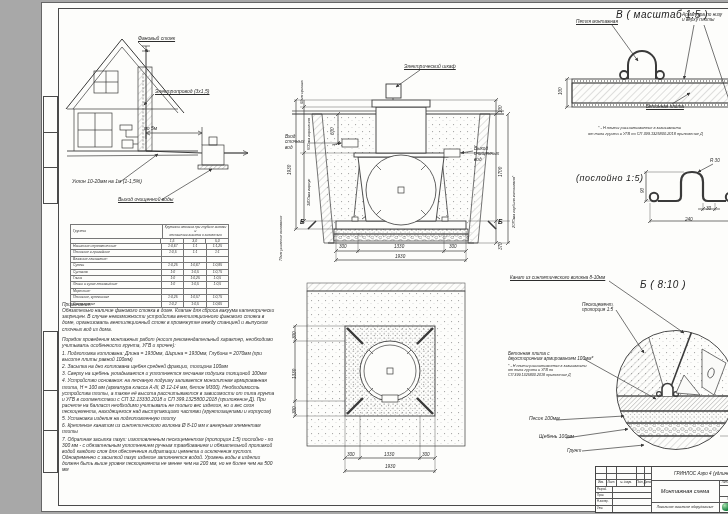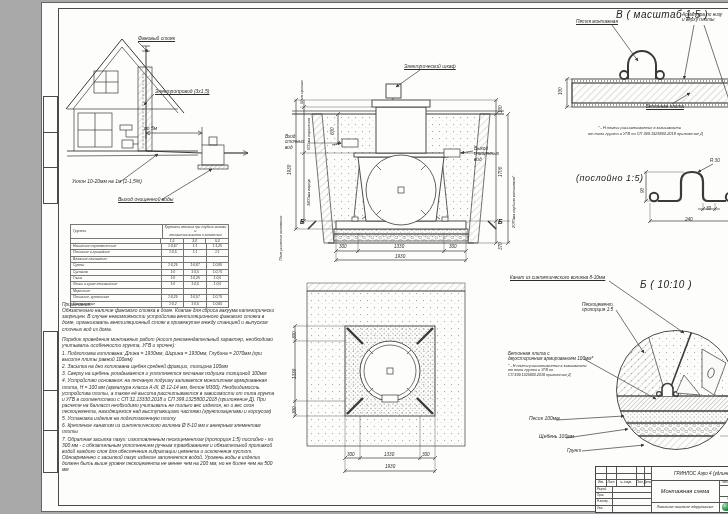--- a/index.html
+++ b/index.html
@@ -368,21 +368,21 @@
   <line x1="52" y1="167" x2="120" y2="163" marker-end="url(#ar)"></line>
   <line x1="62" y1="185" x2="124" y2="176" marker-end="url(#ar)"></line>
   <line x1="78" y1="198" x2="140" y2="192" marker-end="url(#ar)"></line>
   <line x1="214" y1="143" x2="252" y2="143" stroke-width="0.4"></line>
   <line x1="220" y1="158" x2="252" y2="158" stroke-width="0.4"></line>
   <line x1="224" y1="170" x2="252" y2="170" stroke-width="0.4"></line>
   <line x1="216" y1="183" x2="252" y2="183" stroke-width="0.4"></line>
   <line x1="248" y1="143" x2="248" y2="183"></line>
   <path d="M246,145 l4,-4 M246,160 l4,-4 M246,172 l4,-4 M246,185 l4,-4"></path>
 </svg>
-<span class="dtitle" style="left:598px;top:276px;">Б ( 10:10 )</span>
+<span class="dtitle" style="left:598px;top:276px;">Б ( 8:10 )</span>
 <span class="lb u" style="left:468px;top:272px;font-size:4.7px;">Канат из синтетического волокна 8-10мм</span>
 <div class="lb lines" style="left:540px;top:299px;font-size:4.7px;">
   <div>Пескоцемент,</div>
         <div>пропорция 1:5</div>
 </div>
 <div class="lb lines" style="left:466px;top:348px;font-size:4.7px;">
   <div>Бетонная плита с</div>
         <div>двухсторонним армированием 100мм*</div>
 </div>
 <div class="lb lines tiny" style="left:466px;top:361px;">

